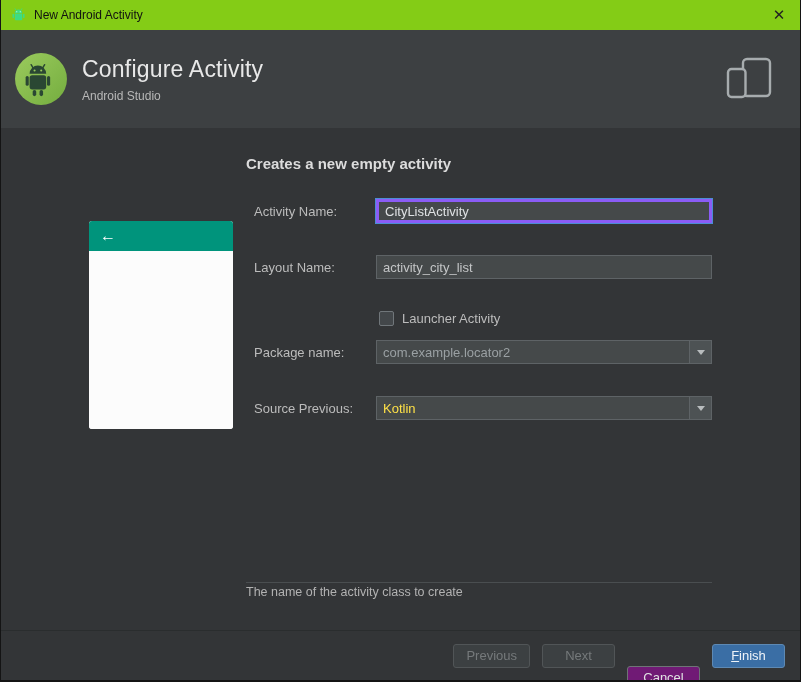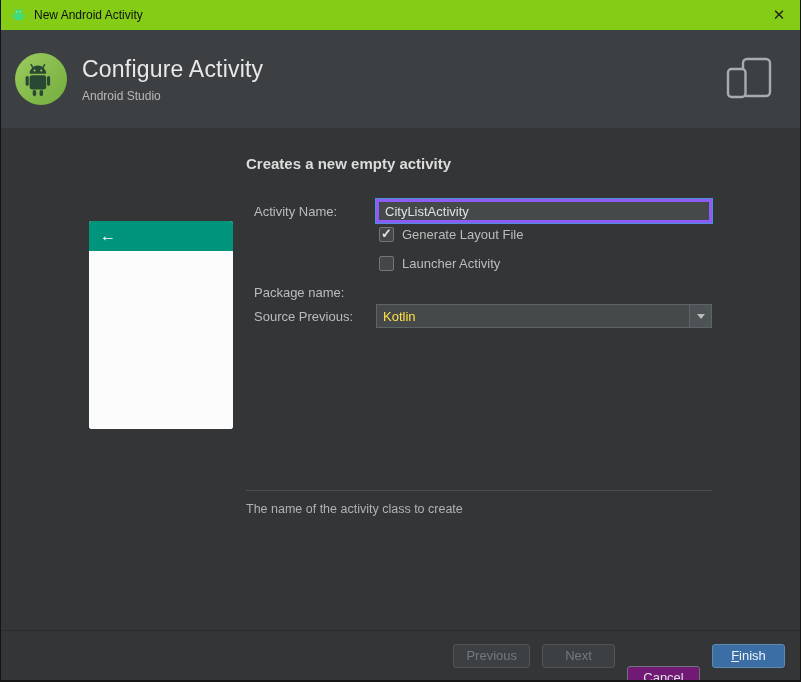--- a/index.html
+++ b/index.html
@@ -50,21 +50,21 @@
     border-radius:3px; overflow:hidden; background:#fcfcfc;
   }
   .preview-appbar {
     height:30px; background:#00947C; display:flex; align-items:center; padding-left:11px;
   }
   .preview-back { color:#ffffff; font-size:16px; font-weight:bold; line-height:1; }
   .preview-body { height:178px; background:#fcfcfc; }
 
   .form-col { flex:1 1 auto; padding:27px 88px 0 8px; }
   .form-row { display:flex; align-items:center; }
-  .form-row.mb16 { margin-bottom:4px; }
+  .form-row.mb16 { margin-bottom:32px; }
   .form-row.mb14 { margin-bottom:14px; }
   .field-label { width:122px; flex:0 0 122px; font-size:13px; color:#bcbcbc; }
 
   .text-input {
     flex:1 1 auto; height:24px; background:#45494a;
     border:1px solid #5e6366; color:#c4c6c7; font-size:13px;
     padding:0 6px; font-family:inherit; outline:none; border-radius:0;
   }
   .text-input.focused {
     border:3px solid #8b5cf6; box-shadow:0 0 0 1px #4b8ed4;
@@ -96,21 +96,21 @@
   }
   .tri-down {
     width:0; height:0;
     border-left:4px solid transparent; border-right:4px solid transparent;
     border-top:5px solid #b8bcbe;
   }
 
   .form-separator {
     height:1px; background:#4a4e50; margin:162px 0 0 -8px;
   }
-  .helper-text { margin:11px 0 0 -8px; font-size:12.5px; color:#b2b2b2; }
+  .helper-text { margin:2px 0 0 -8px; font-size:12.5px; color:#b2b2b2; }
 
   
   .footer {
     height:50px; flex:0 0 50px; background:#333537;
     border-top:1px solid #2a2d2e;
     display:flex; align-items:center; justify-content:flex-end;
     gap:12px; padding-right:15px;
   }
   .btn {
     min-width:73px; height:24px; font-size:13px; font-family:inherit;
@@ -209,33 +209,39 @@
         </div>
       </div>
 
       <div class="form-col">
 
         <div class="form-row mb16">
           <span class="field-label">Activity Name:</span>
           <input class="text-input focused" type="text" value="CityListActivity" style="">
         </div>
 
-        <div class="form-row mb14 checkbox-row">
-          <input class="cb" type="checkbox" checked="" style="">
-          <span class="cb-label">Generate Layout File</span>
-        </div>
-
+
+        <div class="form-row mb16">
+          <span class="field-label">Layout Name:</span>
+          <input class="text-input" type="text" value="activity_city_list" style="">
+        </div>
 
         <div class="form-row mb14 checkbox-row">
           <input class="cb" type="checkbox" style="">
           <span class="cb-label">Launcher Activity</span>
         </div>
 
         <div class="form-row mb16">
           <span class="field-label">Package name:</span>
+          <div class="combo">
+            <span class="combo-text dim">com.example.locator2</span>
+            <span class="combo-arrow-btn">
+              <span class="tri-down"></span>
+            </span>
+          </div>
         </div>
 
         <div class="form-row">
           <span class="field-label">Source Previous:</span>
           <div class="combo">
             <span class="combo-text normal">Kotlin</span>
             <span class="combo-arrow-btn">
               <span class="tri-down"></span>
             </span>
           </div>

